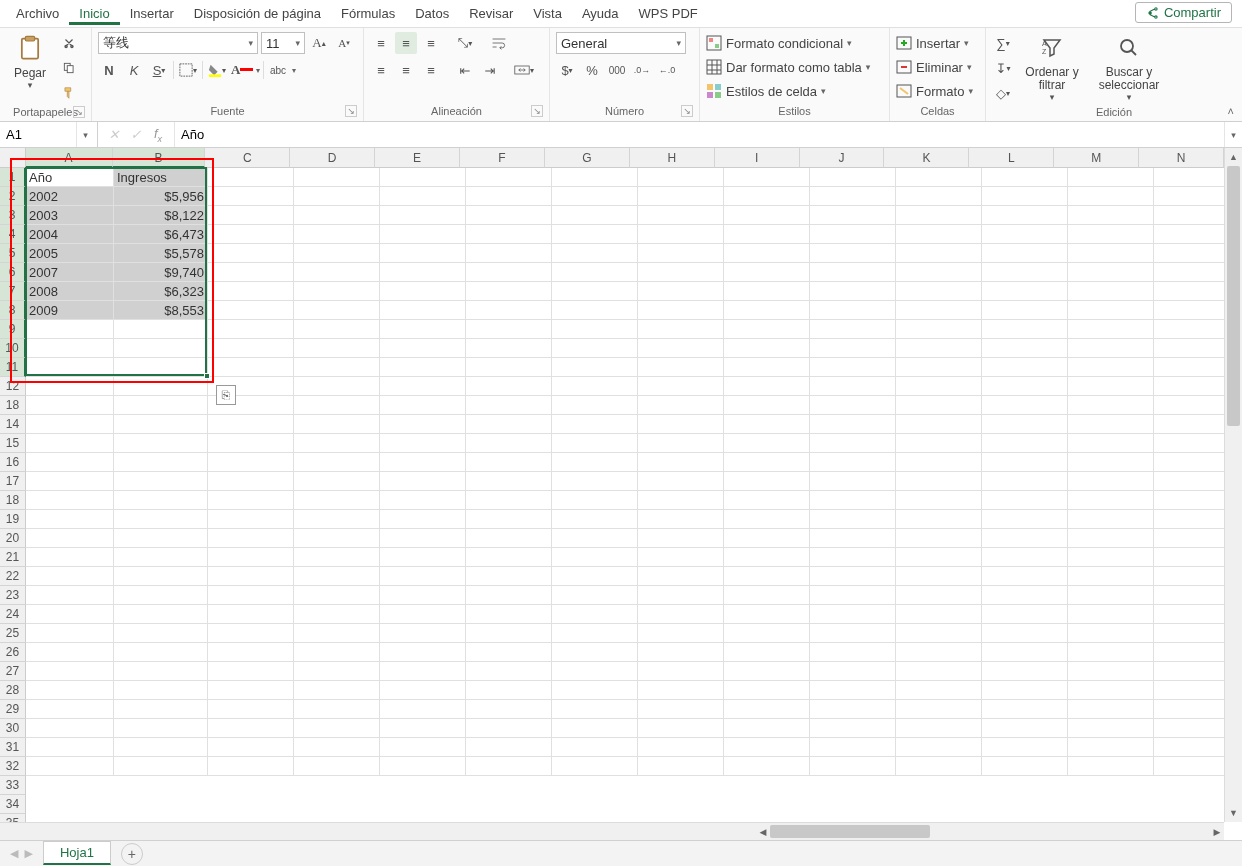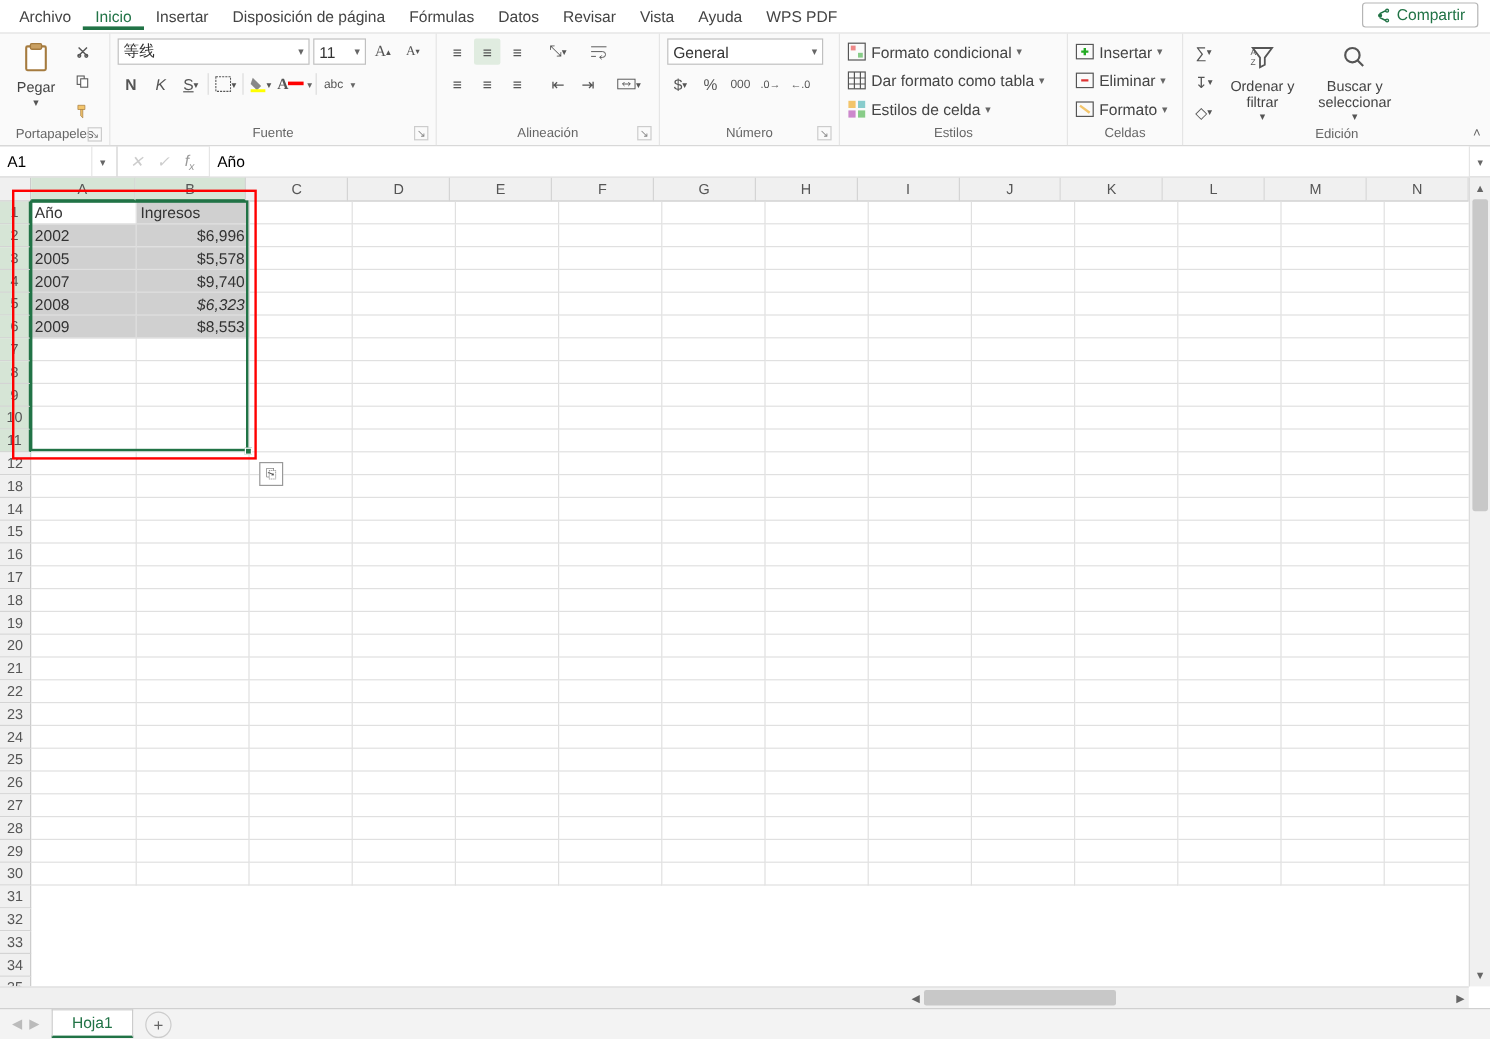--- a/index.html
+++ b/index.html
@@ -455,21 +455,53 @@
             <div class="cell" style="width: 86px;"></div>
             <div class="cell" style="width: 86px;"></div>
             <div class="cell" style="width: 86px;"></div>
             <div class="cell" style="width: 86px;"></div>
             <div class="cell" style="width: 86px;"></div>
             <div class="cell" style="width: 86px;"></div>
             <div class="cell" style="width: 86px;"></div>
           </div>
           <div class="cell-row">
             <div class="cell selbg" style="width: 88px;">2002</div>
-            <div class="cell selbg r" style="width: 94px;">$6,996</div>
+            <div class="cell selbg r" style="width: 94px;">$5,956</div>
+            <div class="cell" style="width: 86px;"></div>
+            <div class="cell" style="width: 86px;"></div>
+            <div class="cell" style="width: 86px;"></div>
+            <div class="cell" style="width: 86px;"></div>
+            <div class="cell" style="width: 86px;"></div>
+            <div class="cell" style="width: 86px;"></div>
+            <div class="cell" style="width: 86px;"></div>
+            <div class="cell" style="width: 86px;"></div>
+            <div class="cell" style="width: 86px;"></div>
+            <div class="cell" style="width: 86px;"></div>
+            <div class="cell" style="width: 86px;"></div>
+            <div class="cell" style="width: 86px;"></div>
+          </div>
+          <div class="cell-row">
+            <div class="cell selbg" style="width: 88px;">2003</div>
+            <div class="cell selbg r" style="width: 94px;">$8,122</div>
+            <div class="cell" style="width: 86px;"></div>
+            <div class="cell" style="width: 86px;"></div>
+            <div class="cell" style="width: 86px;"></div>
+            <div class="cell" style="width: 86px;"></div>
+            <div class="cell" style="width: 86px;"></div>
+            <div class="cell" style="width: 86px;"></div>
+            <div class="cell" style="width: 86px;"></div>
+            <div class="cell" style="width: 86px;"></div>
+            <div class="cell" style="width: 86px;"></div>
+            <div class="cell" style="width: 86px;"></div>
+            <div class="cell" style="width: 86px;"></div>
+            <div class="cell" style="width: 86px;"></div>
+          </div>
+          <div class="cell-row">
+            <div class="cell selbg" style="width: 88px;">2004</div>
+            <div class="cell selbg r" style="width: 94px;">$6,473</div>
             <div class="cell" style="width: 86px;"></div>
             <div class="cell" style="width: 86px;"></div>
             <div class="cell" style="width: 86px;"></div>
             <div class="cell" style="width: 86px;"></div>
             <div class="cell" style="width: 86px;"></div>
             <div class="cell" style="width: 86px;"></div>
             <div class="cell" style="width: 86px;"></div>
             <div class="cell" style="width: 86px;"></div>
             <div class="cell" style="width: 86px;"></div>
             <div class="cell" style="width: 86px;"></div>
@@ -503,21 +535,21 @@
             <div class="cell" style="width: 86px;"></div>
             <div class="cell" style="width: 86px;"></div>
             <div class="cell" style="width: 86px;"></div>
             <div class="cell" style="width: 86px;"></div>
             <div class="cell" style="width: 86px;"></div>
             <div class="cell" style="width: 86px;"></div>
             <div class="cell" style="width: 86px;"></div>
           </div>
           <div class="cell-row">
             <div class="cell selbg" style="width: 88px;">2008</div>
-            <div class="cell selbg r" style="width: 94px; font-style: italic;">$6,323</div>
+            <div class="cell selbg r" style="width: 94px;">$6,323</div>
             <div class="cell" style="width: 86px;"></div>
             <div class="cell" style="width: 86px;"></div>
             <div class="cell" style="width: 86px;"></div>
             <div class="cell" style="width: 86px;"></div>
             <div class="cell" style="width: 86px;"></div>
             <div class="cell" style="width: 86px;"></div>
             <div class="cell" style="width: 86px;"></div>
             <div class="cell" style="width: 86px;"></div>
             <div class="cell" style="width: 86px;"></div>
             <div class="cell" style="width: 86px;"></div>

